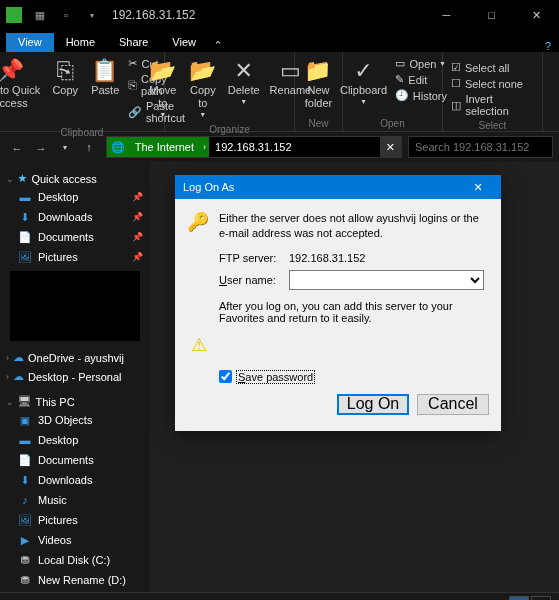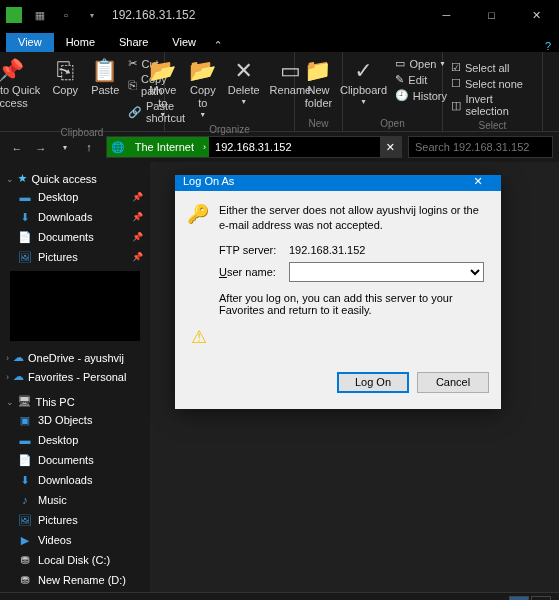--- a/index.html
+++ b/index.html
@@ -42,36 +42,36 @@
 .shead{padding:4px 6px 2px 6px;display:flex;align-items:center;gap:4px;color:#fff}
 .shead .exp{color:#888;font-size:9px}
 .thumb{width:130px;height:70px;background:#000;margin:4px auto}
 .content{flex:1;background:#202020}
 .status{height:22px;background:#191919;border-top:1px solid #333;display:flex;align-items:center;padding:0 8px;color:#ccc}
 .status .vr{margin-left:auto;display:flex;gap:2px}
 .status .vb{width:20px;height:16px;border:1px solid #444;display:flex;align-items:center;justify-content:center;color:#888;font-size:9px}
 .status .vb.act{background:#2d5a8a;color:#fff}
 
 .dialog{position:absolute;left:175px;top:175px;width:326px;background:#f0f0f0;box-shadow:0 4px 20px rgba(0,0,0,.5)}
-.dlg-title{height:16px;background:#0078d7;color:#fff;display:flex;align-items:flex-start;padding:0 8px;font-size:12px}
+.dlg-title{height:24px;background:#0078d7;color:#fff;display:flex;align-items:center;padding:0 8px;font-size:12px}
 .dlg-title .dx{margin-left:auto;width:30px;text-align:center}
 .dlg-body{padding:12px;color:#000;font-size:11px}
 .drow{display:flex;margin-bottom:10px;gap:8px}
 .drow .dic{width:24px;flex-shrink:0;font-size:18px;text-align:center}
 .drow .dtxt{flex:1;line-height:1.4}
 .frow{display:flex;align-items:center;margin:6px 0 6px 32px}
 .frow .flbl{width:70px}
 .frow .fval{flex:1}
 .frow input.ti{width:195px;height:20px;border:1px solid #7a7a7a;background:#fff;padding:0 4px}
 .frow select.ti{width:195px;height:20px;border:1px solid #7a7a7a;background:#fff}
 .cbrow{display:flex;margin:14px 0 10px 32px;gap:70px}
 .cbrow label{display:flex;align-items:center;gap:4px}
 .cbrow .foc{border:1px dotted #000;padding:0 1px}
 .dbtns{display:flex;justify-content:flex-end;gap:8px;padding:0 0 4px}
-.dbtns button{width:72px;height:21px;background:#e1e1e1;border:1px solid #adadad;font-size:11px}
+.dbtns button{width:72px;height:21px;background:#e1e1e1;border:1px solid #adadad;font-size:16px}
 .dbtns button.def{border:1px solid #0078d7;box-shadow:inset 0 0 0 1px #0078d7}
 .uline{text-decoration:underline}
 </style>
 </head>
 <body>
 
 <div class="titlebar">
   <div class="icn"></div>
   <div class="qat">
     <div class="qi">▦</div>
@@ -254,21 +254,21 @@
       </div>
     <div class="thumb"></div>
     <div class="shead" style="margin-top:6px">
         <span class="exp">›</span>
         <span style="color:#3b9ae1">☁</span>
         <span>OneDrive - ayushvij</span>
       </div>
     <div class="shead">
         <span class="exp">›</span>
         <span style="color:#3b9ae1">☁</span>
-        <span>Favorites - Personal</span>
+        <span>Desktop - Personal</span>
       </div>
     <div class="shead sel" style="margin-top:6px">
         <span class="exp">⌄</span>
         <span style="color:#ccc">🖥</span>
         <span>This PC</span>
       </div>
     <div class="sitem">
         <span class="sic" style="color:#3b9ae1">▣</span>
         <span>3D Objects</span>
       </div>
@@ -334,19 +334,23 @@
       </div>
     <div class="frow">
         <div class="flbl"><span class="uline">U</span>ser name:</div>
         <div class="fval"><select class="ti"></select></div>
       </div>
     <div style="margin:10px 0 10px 32px">After you log on, you can add this server to your Favorites and return to it easily.</div>
     <div class="drow">
       <div class="dic" style="color:#f0c000">⚠</div>
     </div>
     <div class="cbrow">
+      <label>
+          <input type="checkbox" checked="" style="">
+          <span class="foc"><span class="uline">S</span>ave password</span>
+        </label>
     </div>
     <div class="dbtns">
       <button class="def">Log On</button>
       <button>Cancel</button>
     </div>
   </div>
 </div>
 
 </body></html>

